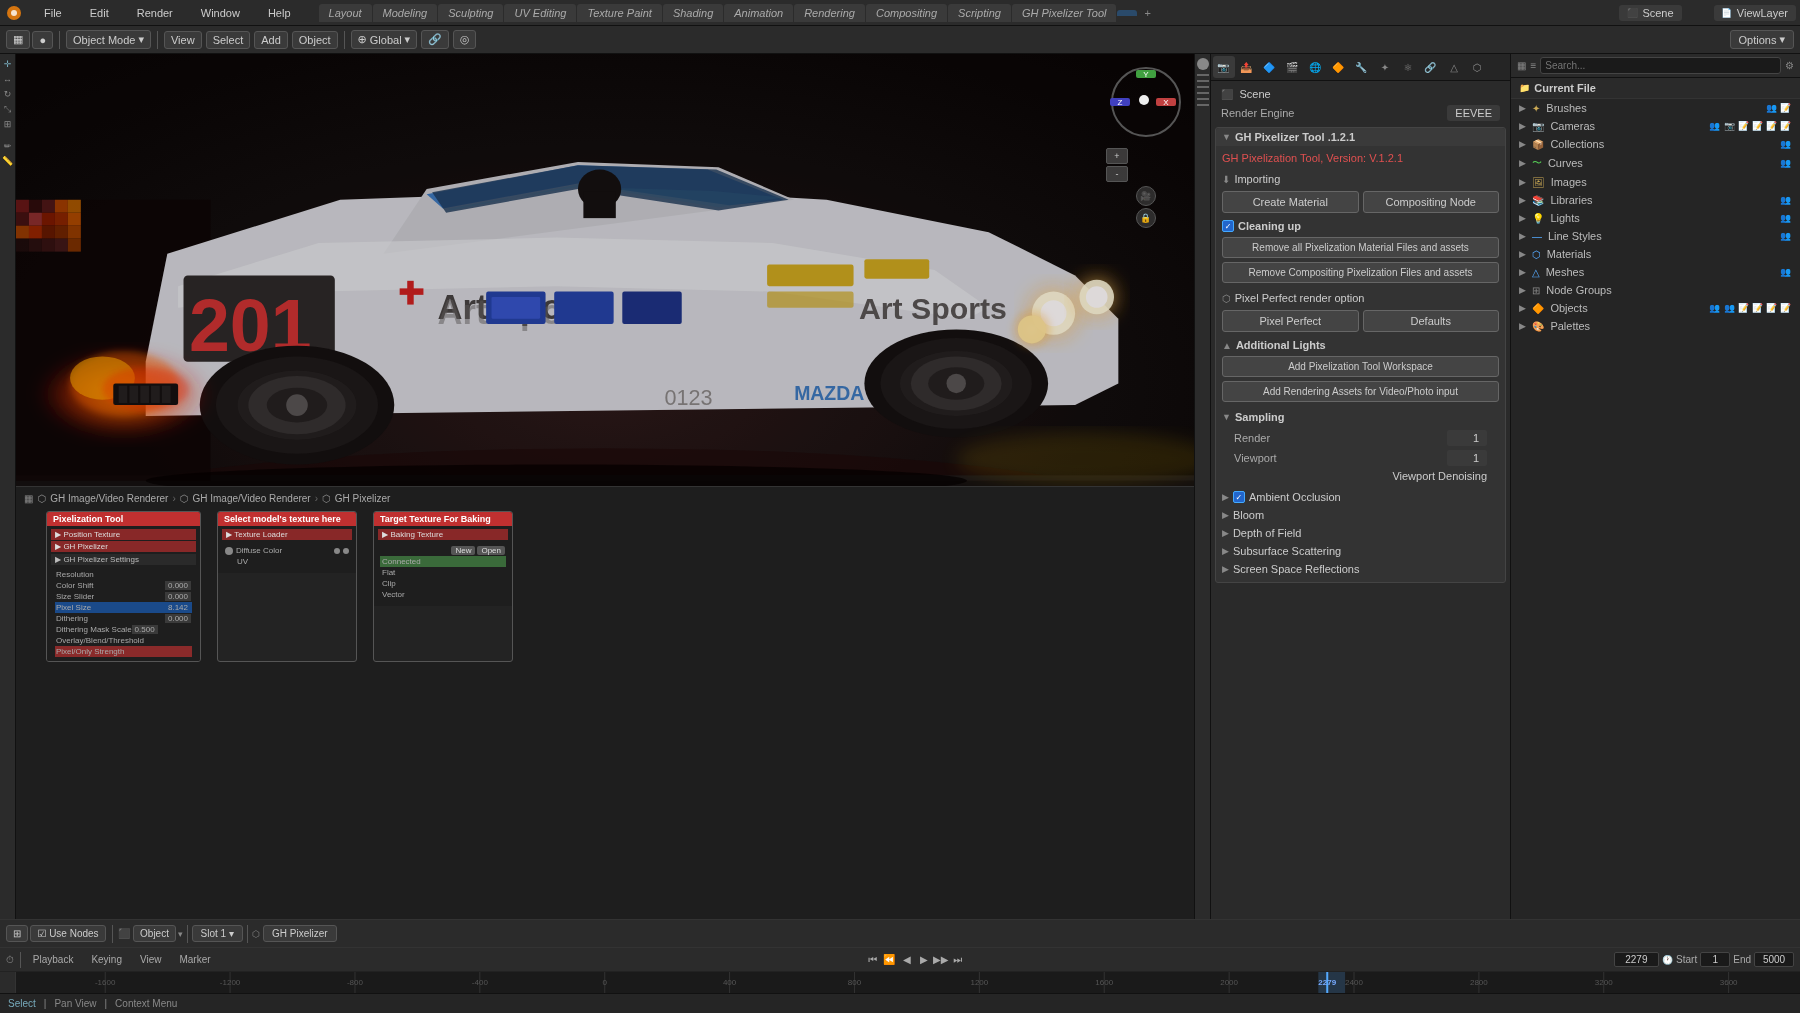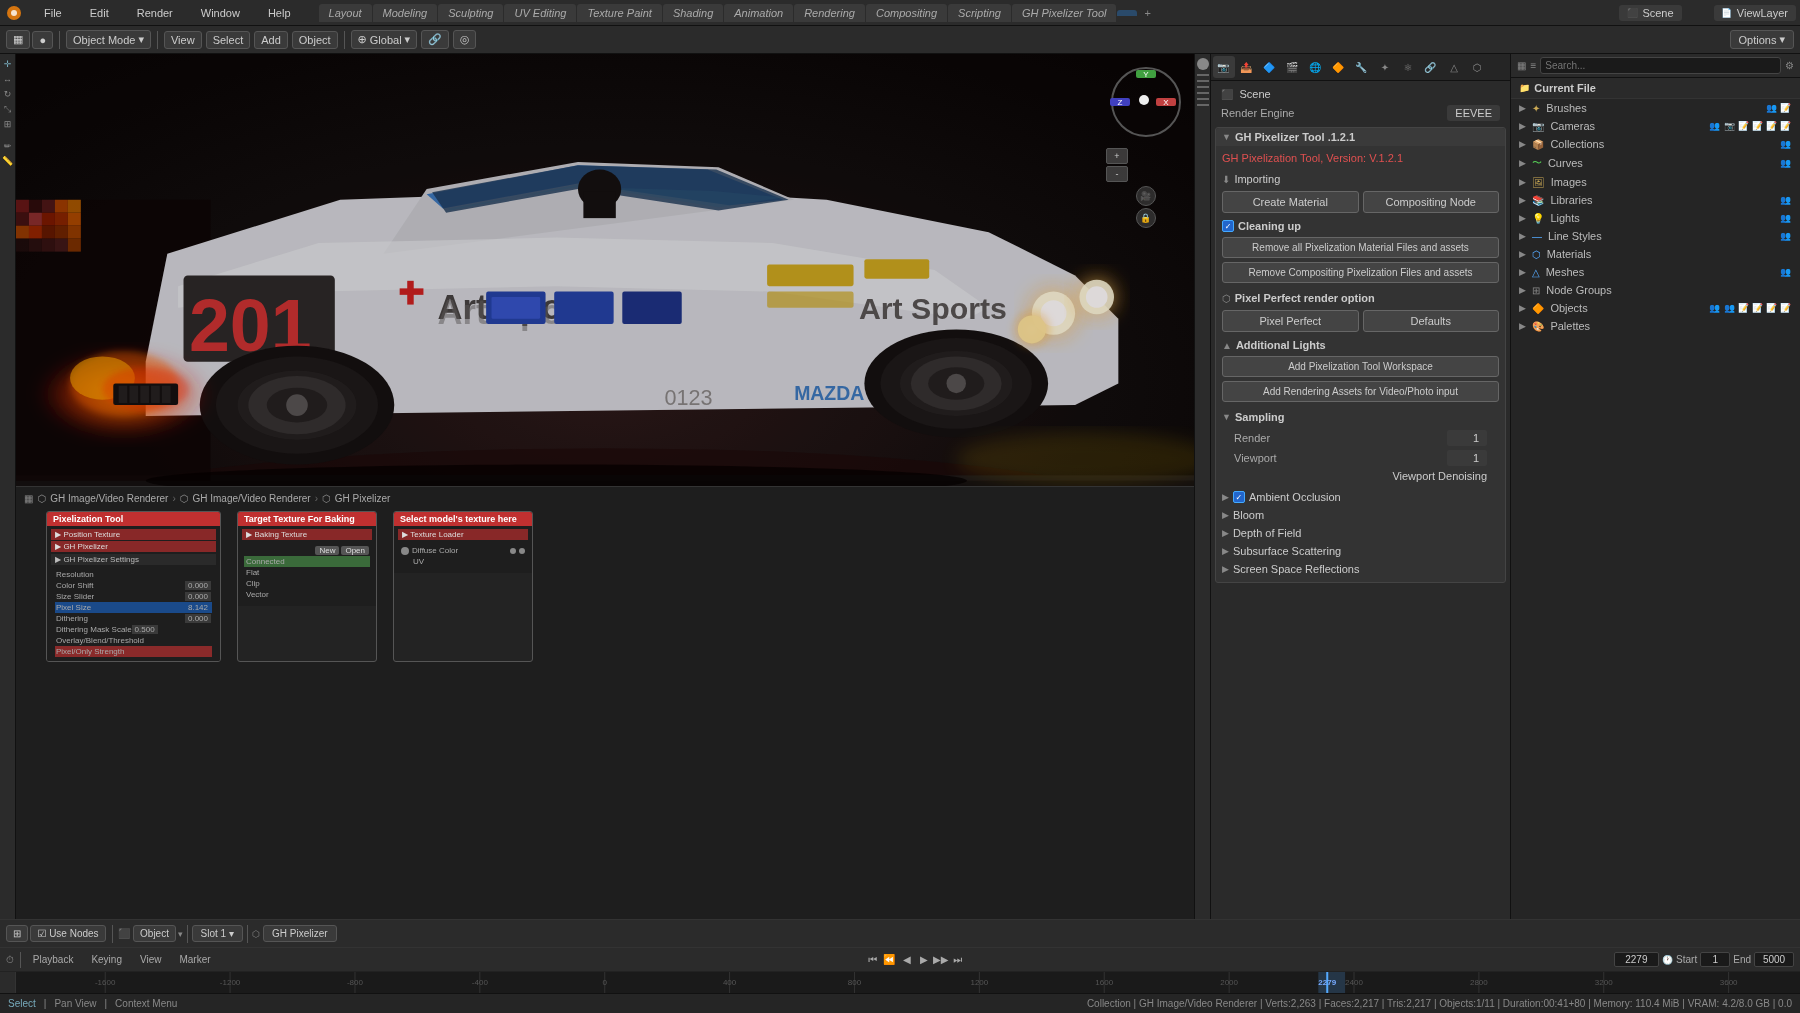--- a/index.html
+++ b/index.html
@@ -321,21 +321,21 @@
           <span class="path-sep">›</span>
           <span style="color:#888;">⬡</span>
           <span>GH Image/Video Renderer</span>
           <span class="path-sep">›</span>
           <span style="color:#888;">⬡</span>
           <span>GH Pixelizer</span>
         </div>
 
         <div style="position:absolute;top:24px;left:30px;display:flex;gap:16px;">
 
-          <div style="background:#232323;border:1px solid #555;border-radius:3px;width:175px;font-size:8px;overflow:hidden;">
+          <div style="background:#232323;border:1px solid #555;border-radius:3px;width:155px;font-size:8px;overflow:hidden;">
             <div style="background:#c03030;color:#fff;padding:2px 6px;font-weight:bold;font-size:9px;">Pixelization Tool</div>
             <div style="background:#1e1e1e;padding:2px 4px;">
               <div style="background:#882828;color:#ddd;padding:1px 4px;margin:1px 0;font-size:8px;display:flex;justify-content:space-between;">
                   <span>▶ Position Texture</span>
                 </div>
               <div style="background:#882828;color:#ddd;padding:1px 4px;margin:1px 0;font-size:8px;">▶ GH Pixelizer</div>
               <div style="background:#2a2a2a;color:#bbb;padding:1px 4px;margin:2px 0;font-size:8px;">▶ GH Pixelizer Settings</div>
               <div style="padding:2px 4px;">
                 <div style="display:flex;justify-content:space-between;color:#aaa;padding:1px;">
                     <span>Resolution</span>
@@ -364,50 +364,50 @@
                     <span>Overlay/Blend/Threshold</span>
                   </div>
                 <div style="display:flex;justify-content:space-between;color:#aaa;padding:1px;background:#8a2a2a;">
                     <span>Pixel/Only Strength</span>
                   </div>
               </div>
             </div>
           </div>
 
           <div style="background:#232323;border:1px solid #555;border-radius:3px;width:140px;font-size:8px;overflow:hidden;">
-            <div style="background:#c03030;color:#fff;padding:2px 6px;font-weight:bold;font-size:9px;">Target Texture For Baking</div>
-            <div style="background:#1e1e1e;padding:2px 4px;">
-              <div style="background:#882828;color:#ddd;padding:1px 4px;margin:1px 0;font-size:8px;">▶ Baking Texture</div>
-              <div style="padding:4px 2px;">
-                <div style="display:flex;align-items:center;gap:2px;padding:1px;justify-content:flex-end;">
-                  <span style="background:#555;color:#ddd;padding:0 4px;border-radius:2px;font-size:8px;cursor:pointer;">New</span>
-                  <span style="background:#555;color:#ddd;padding:0 4px;border-radius:2px;font-size:8px;cursor:pointer;">Open</span>
-                </div>
-                <div style="padding:1px 2px;color:#aaa;font-size:8px;background:#3a6a3a;">Connected</div>
-                <div style="padding:1px 2px;color:#aaa;font-size:8px;">Flat</div>
-                <div style="padding:1px 2px;color:#aaa;font-size:8px;">Clip</div>
-                <div style="padding:1px 2px;color:#aaa;font-size:8px;">Vector</div>
-              </div>
-            </div>
-          </div>
-
-          <div style="background:#232323;border:1px solid #555;border-radius:3px;width:140px;font-size:8px;overflow:hidden;">
             <div style="background:#c03030;color:#fff;padding:2px 6px;font-weight:bold;font-size:9px;">Select model's texture here</div>
             <div style="background:#1e1e1e;padding:2px 4px;">
               <div style="background:#882828;color:#ddd;padding:1px 4px;margin:1px 0;font-size:8px;">▶ Texture Loader</div>
               <div style="padding:4px 2px;">
                 <div style="display:flex;align-items:center;gap:3px;padding:1px;">
                   <span style="width:8px;height:8px;background:#888;border-radius:50%;display:inline-block;"></span>
                   <span style="color:#aaa;font-size:8px;">Diffuse Color</span>
                   <span style="width:6px;height:6px;background:#888;border-radius:50%;display:inline-block;margin-left:auto;"></span>
                   <span style="width:6px;height:6px;background:#888;border-radius:50%;display:inline-block;"></span>
                 </div>
                 <div style="display:flex;align-items:center;gap:3px;padding:1px;">
                   <span style="color:#aaa;font-size:8px;padding-left:12px;">UV</span>
                 </div>
+              </div>
+            </div>
+          </div>
+
+          <div style="background:#232323;border:1px solid #555;border-radius:3px;width:140px;font-size:8px;overflow:hidden;">
+            <div style="background:#c03030;color:#fff;padding:2px 6px;font-weight:bold;font-size:9px;">Target Texture For Baking</div>
+            <div style="background:#1e1e1e;padding:2px 4px;">
+              <div style="background:#882828;color:#ddd;padding:1px 4px;margin:1px 0;font-size:8px;">▶ Baking Texture</div>
+              <div style="padding:4px 2px;">
+                <div style="display:flex;align-items:center;gap:2px;padding:1px;justify-content:flex-end;">
+                  <span style="background:#555;color:#ddd;padding:0 4px;border-radius:2px;font-size:8px;cursor:pointer;">New</span>
+                  <span style="background:#555;color:#ddd;padding:0 4px;border-radius:2px;font-size:8px;cursor:pointer;">Open</span>
+                </div>
+                <div style="padding:1px 2px;color:#aaa;font-size:8px;background:#3a6a3a;">Connected</div>
+                <div style="padding:1px 2px;color:#aaa;font-size:8px;">Flat</div>
+                <div style="padding:1px 2px;color:#aaa;font-size:8px;">Clip</div>
+                <div style="padding:1px 2px;color:#aaa;font-size:8px;">Vector</div>
               </div>
             </div>
           </div>
 
         </div>
       </div>
 
     </div>
 
     <div style="display:flex;">
@@ -474,21 +474,21 @@
               <div style="display:flex;align-items:center;gap:4px;padding:3px 0;margin-top:4px;">
                 <div style="width:12px;height:12px;background:#2266cc;border:1px solid #44aaff;border-radius:2px;display:inline-flex;align-items:center;justify-content:center;font-size:8px;color:#fff;">✓</div>
                 <span style="color:#ccc;font-size:11px;font-weight:bold;">Cleaning up</span>
               </div>
               <button style="width:100%;padding:4px;background:#444;border:1px solid #666;border-radius:3px;color:#ccc;cursor:pointer;font-size:10px;margin:2px 0;text-align:center;">Remove all Pixelization Material Files and assets</button>
               <button style="width:100%;padding:4px;background:#444;border:1px solid #666;border-radius:3px;color:#ccc;cursor:pointer;font-size:10px;margin:2px 0;text-align:center;">Remove Compositing Pixelization Files and assets</button>
 
               
               <div style="display:flex;align-items:center;gap:4px;padding:3px 0;margin-top:4px;">
                 <span style="color:#888;font-size:10px;">⬡</span>
-                <span style="color:#ccc;font-size:11px;font-weight:bold;">Pixel Perfect render option</span>
+                <span style="color:#ccc;font-size:11px;font-weight:normal;">Pixel Perfect render option</span>
               </div>
               <div style="display:flex;gap:4px;margin:3px 0;">
                 <button style="flex:1;padding:4px;background:#444;border:1px solid #666;border-radius:3px;color:#ccc;cursor:pointer;font-size:11px;">Pixel Perfect</button>
                 <button style="flex:1;padding:4px;background:#444;border:1px solid #666;border-radius:3px;color:#ccc;cursor:pointer;font-size:11px;">Defaults</button>
               </div>
 
               
               <div style="display:flex;align-items:center;gap:4px;padding:3px 0;margin-top:4px;">
                 <span style="color:#888;font-size:10px;">▲</span>
                 <span style="color:#ccc;font-size:11px;font-weight:bold;">Additional Lights</span>
@@ -793,16 +793,15 @@
     </div>
   </div>
 
   <div style="display:flex;align-items:center;background:#252525;height:20px;border-top:1px solid #111;padding:0 8px;gap:8px;font-size:10px;color:#888;">
     <span style="color:#7ab;">Select</span>
     <span style="color:#888;">|</span>
     <span>Pan View</span>
     <span style="color:#888;">|</span>
     <span>Context Menu</span>
     <span style="flex:1;"></span>
-    <span>Collection | GH Image/Video Renderer | Verts:2,263 | Faces:2,217 | Tris:2,217 | Objects:1/11 | Duration:00:41+80 | Memory: 110.4 MiB | VRAM: 4.2/8.0 GB | 0.0</span>
   </div>
 
 </div>
 
 </body></html>

